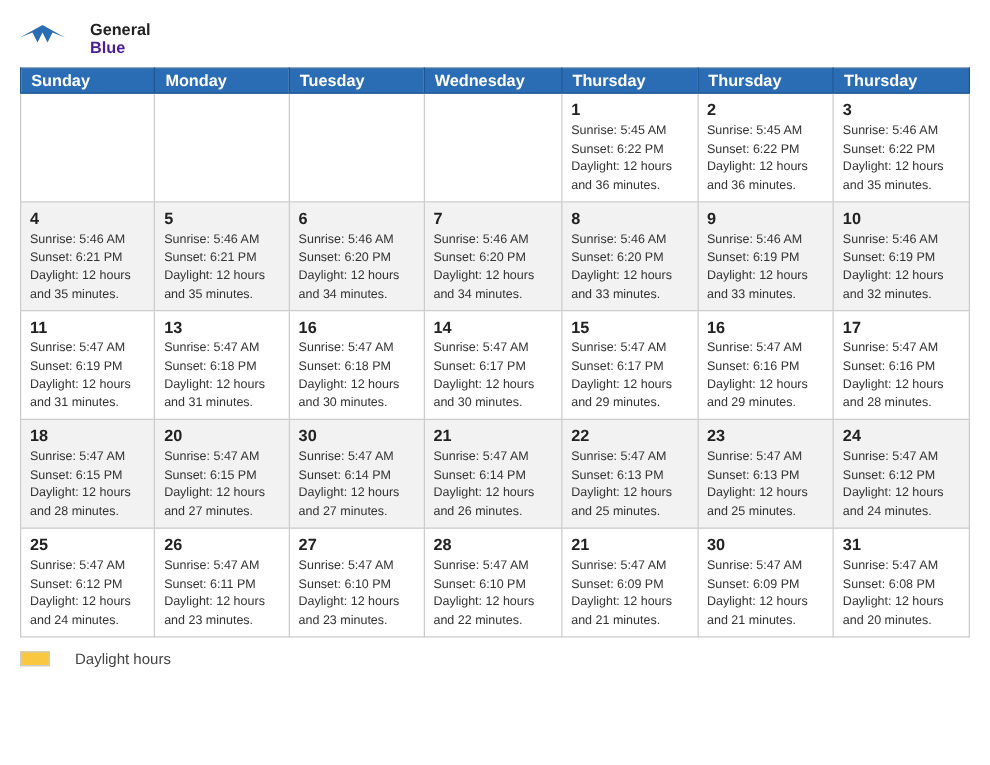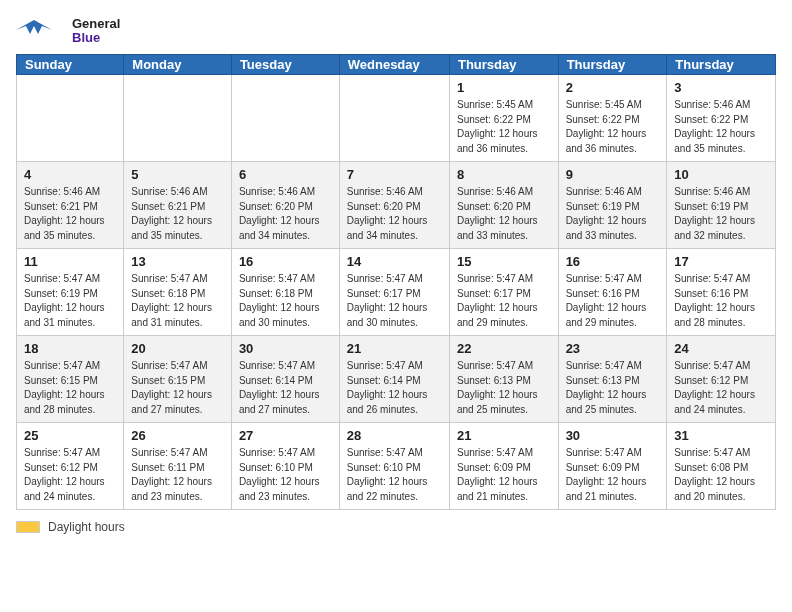--- a/index.html
+++ b/index.html
@@ -85,21 +85,21 @@
     .day-info {
       color: #333;
       font-size: 10px;
       line-height: 1.45;
     }
     .empty-cell { background: #fff !important; }
     .legend-area {
       margin-top: 10px;
       display: flex;
       align-items: center;
-      gap: 8px;
+      gap: 20px;
       font-size: 12px;
       color: #444;
     }
     .legend-bar {
       display: inline-block;
       width: 24px;
       height: 12px;
       background: #f9c740;
       border: 1px solid #ccc;
     }

